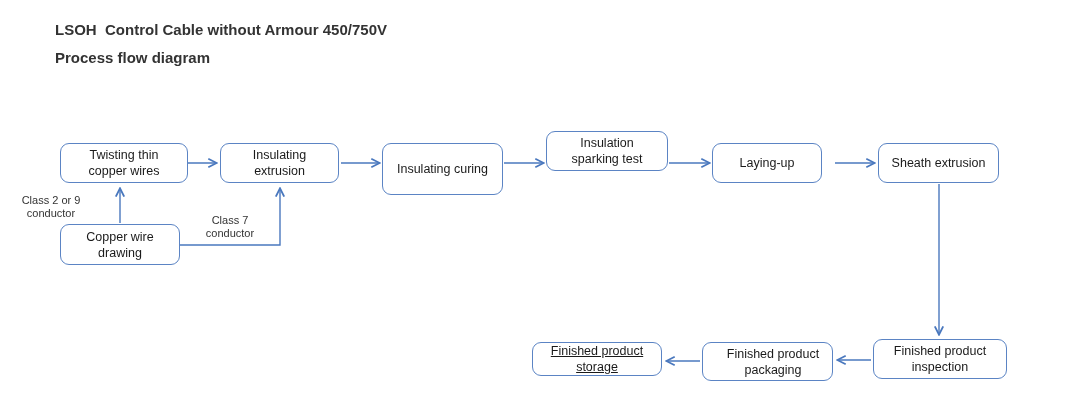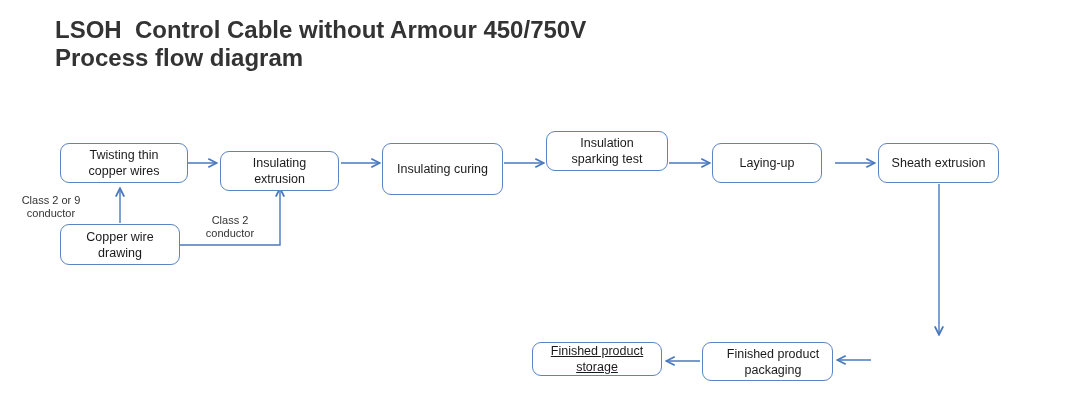--- a/index.html
+++ b/index.html
@@ -14,21 +14,21 @@
     height: 403px;
     background: #ffffff;
     overflow: hidden;
   }
   .title-block {
     position: absolute;
     left: 55px;
     top: 16px;
   }
   .title-line {
-    font-size: 24px;
+    font-size: 15px;
     font-weight: bold;
     color: #333333;
     line-height: 28px;
     white-space: pre;
   }
   svg.edges {
     position: absolute;
     left: 0;
     top: 0;
     width: 1071px;
@@ -85,21 +85,21 @@
       <line x1="700" y1="361" x2="667" y2="361" marker-end="url(#ah)" stroke="#4a78be"></line>
       <line x1="120" y1="223" x2="120" y2="189" marker-end="url(#ah)" stroke="#4a78be"></line>
       <polyline points="180,245 280,245 280,189" marker-end="url(#ah)" stroke="#4a78be"></polyline>
     </g>
   </svg>
 
   <div class="node" style="left:60px; top:143px; width:128px; height:40px;">
     <span>Twisting thin copper wires</span>
   </div>
 
-  <div class="node" style="left:220px; top:143px; width:119px; height:40px;margin-top:8px;">
+  <div class="node" style="left:220px; top:143px; width:119px; height:40px;">
     <span>Insulating extrusion</span>
   </div>
 
   <div class="node" style="left:382px; top:143px; width:121px; height:52px;">
     <span>Insulating curing</span>
   </div>
 
   <div class="node" style="left:546px; top:131px; width:122px; height:40px;">
     <span>Insulation sparking test</span>
   </div>
@@ -109,28 +109,31 @@
   </div>
 
   <div class="node" style="left:878px; top:143px; width:121px; height:40px;">
     <span>Sheath extrusion</span>
   </div>
 
   <div class="node" style="left:60px; top:224px; width:120px; height:41px;">
     <span>Copper wire drawing</span>
   </div>
 
+  <div class="node" style="left:873px; top:339px; width:134px; height:40px;">
+    <span>Finished product inspection</span>
+  </div>
 
   <div class="node" style="left:702px; top:342px; width:131px; height:39px;padding-left:21px;">
     <span>Finished product packaging</span>
   </div>
 
   <div class="node" style="left:532px; top:342px; width:130px; height:34px;text-decoration:underline;">
     <span>Finished product storage</span>
   </div>
 
   <div class="note" style="left:16px; top:194px; width:70px;">Class 2 or 9
 conductor</div>
 
-  <div class="note" style="left:195px; top:214px; width:70px;">Class 2
+  <div class="note" style="left:195px; top:214px; width:70px;">Class 7
 conductor</div>
 
 </div>
 
 </body></html>

